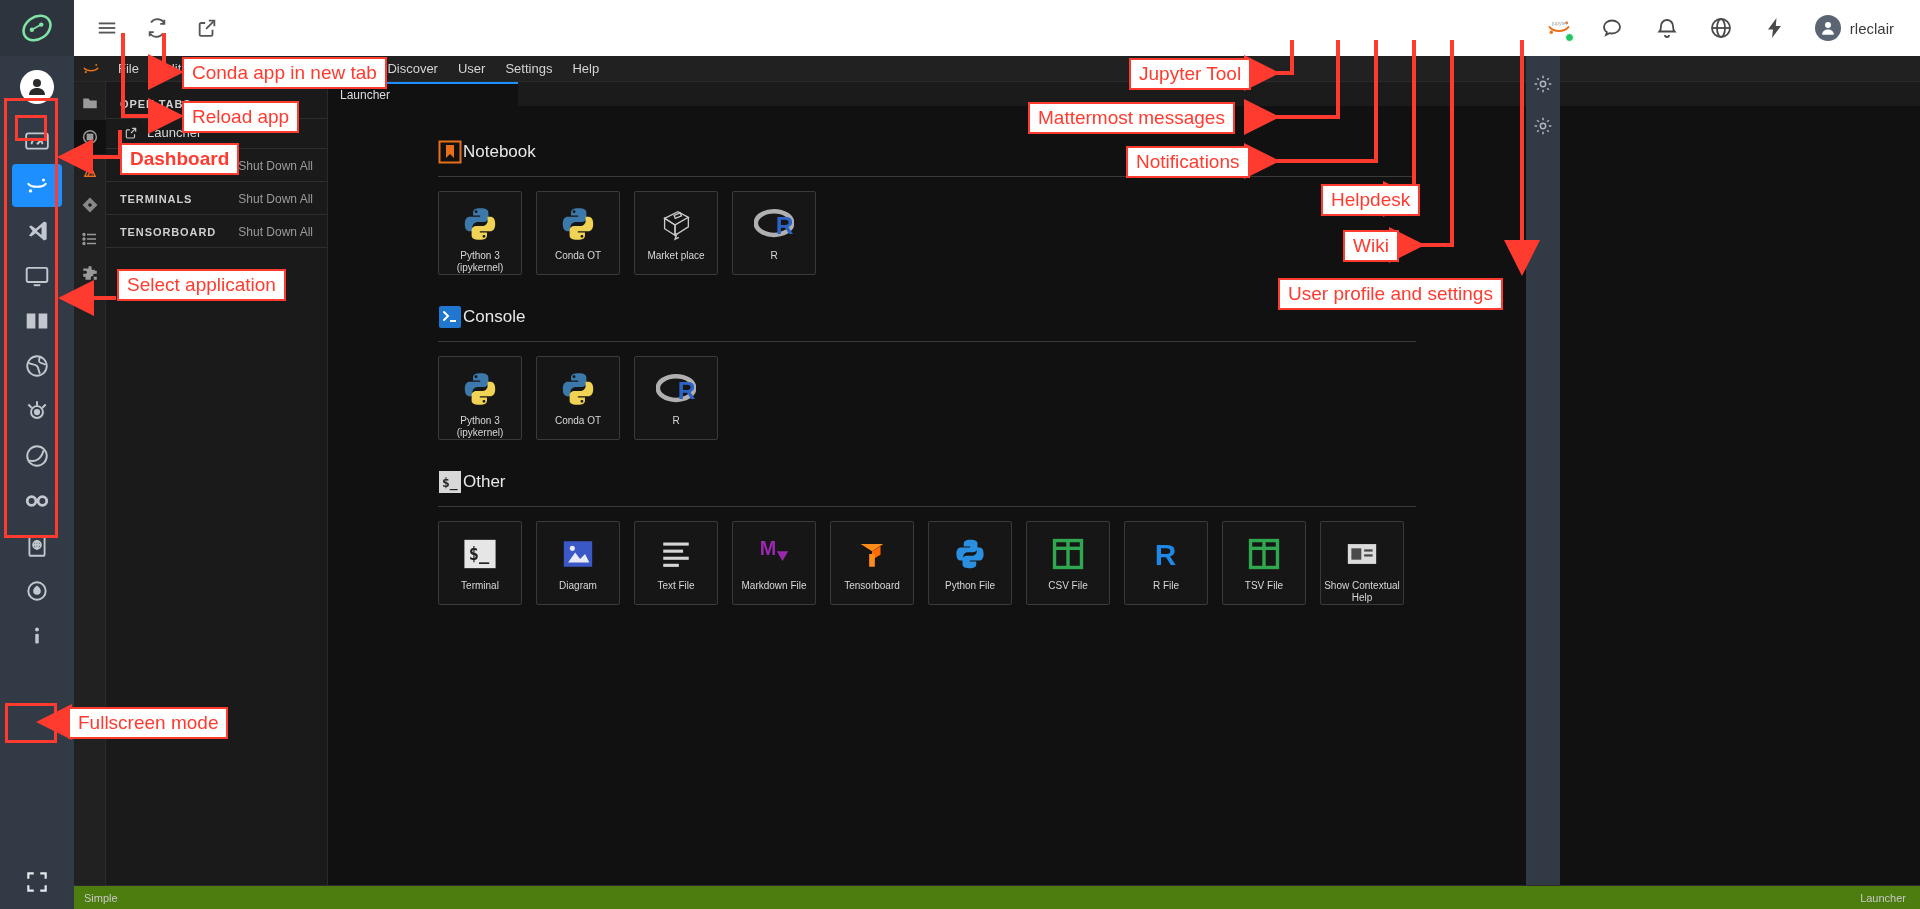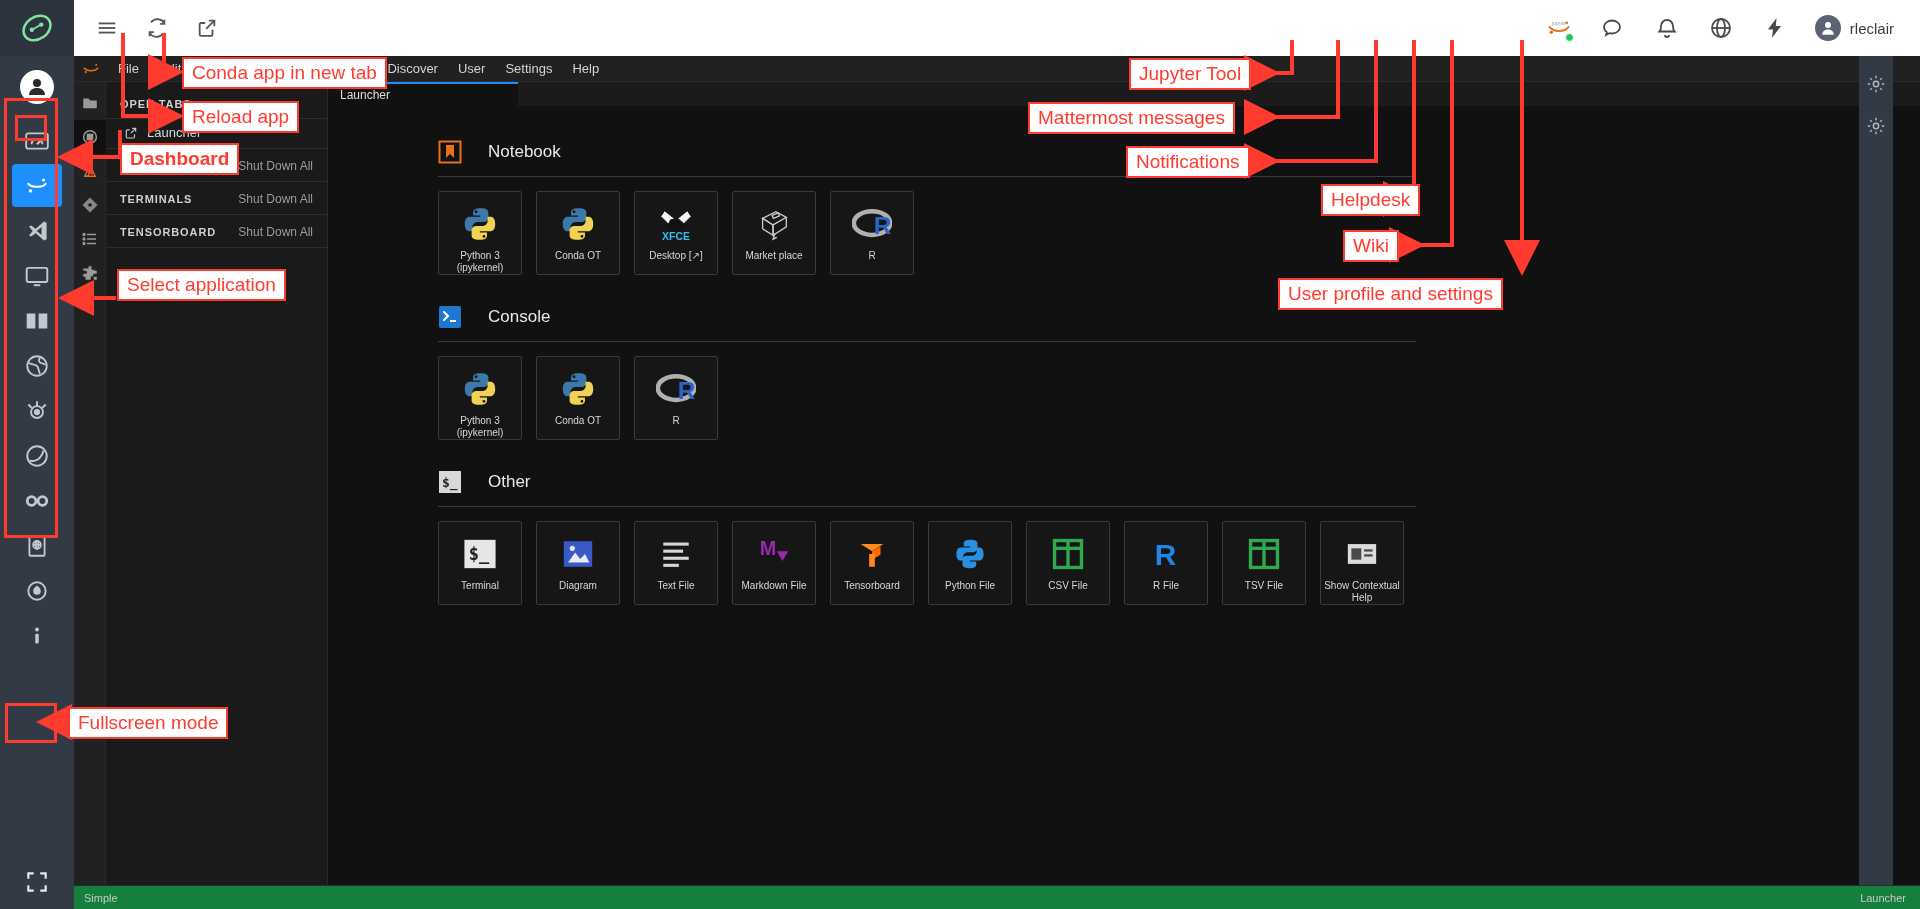--- a/index.html
+++ b/index.html
@@ -1,18 +1,18 @@
 <!DOCTYPE html>
 <html><head>
 <meta charset="utf-8">
 <style>
   * { box-sizing: border-box; margin:0; padding:0; }
   html,body { width:1920px; height:909px; overflow:hidden; background:#1e1e1e;
     font-family:"Liberation Sans", sans-serif; }
-  #root { position:relative; width:1893px; height:909px; }
+  #root { position:relative; width:1560px; height:909px; }
 
   
   .app-rail { position:absolute; left:0; top:0; width:74px; height:909px;
     background:#323a45; display:flex; flex-direction:column; align-items:center; }
   .brand { width:74px; height:56px; display:flex; align-items:center; justify-content:center;
     background:#2d343e; }
   .brand svg { width:34px; height:34px; }
   .rail-user { width:74px; height:62px; display:flex; align-items:center; justify-content:center; }
   .rail-user .circ { width:34px; height:34px; border-radius:50%; background:#fff;
     display:flex; align-items:center; justify-content:center; }
@@ -68,36 +68,36 @@
   .panel-row .ri { width:14px; height:14px; color:#c7c7c7; }
   .panel-row .rl { font-size:13px; color:#d8d8d8; }
 
   
   .jl-main { flex:1; background:#111; display:flex; flex-direction:column; }
   .main-tabbar { height:24px; background:#1b1b1b; display:flex; align-items:flex-end; }
   .main-tab { height:24px; min-width:190px; background:#111; border-top:2px solid #1e8fff;
     display:flex; align-items:center; padding:0 12px; font-size:12px; color:#ddd; }
   .launcher { flex:1; padding:34px 0 0 0; overflow:hidden; }
   .lsec { padding:0 0 0 110px; }
-  .lsec-head { display:flex; align-items:center; gap:26px; padding-bottom:12px; }
+  .lsec-head { display:flex; align-items:center; gap:1px; padding-bottom:12px; }
   .lsec-badge { width:24px; height:24px; display:flex; align-items:center;
     justify-content:center; }
   .lsec-name { font-size:17px; color:#e8e8e8; }
   .lsec-rule { height:1px; background:#3a3a3a; width:978px; margin-bottom:14px; }
   .cards { display:flex; gap:14px; }
   .card { width:84px; height:84px; border:1px solid #3a3a3a; border-radius:2px;
     background:#161616; display:flex; flex-direction:column; align-items:center;
     justify-content:flex-start; padding-top:12px; }
   .card .ci { height:40px; display:flex; align-items:center; justify-content:center; }
   .card .cl { font-size:10px; color:#d8d8d8; text-align:center; line-height:12px;
     margin-top:6px; padding:0 3px; }
   .sec-gap { height:30px; }
 
   .jl-statusbar { position:absolute; left:74px; bottom:0; width:1846px; height:24px;
-    background:#15803d; display:flex; align-items:center; border-top:1px solid #2a2a2a; }
+    background:#4d7c0f; display:flex; align-items:center; border-top:1px solid #2a2a2a; }
   .sb-left { font-size:11px; color:#c9c9c9; padding-left:10px; }
   .sb-right { margin-left:auto; font-size:11px; color:#c9c9c9; padding-right:14px; }
 
   
   .right-strip { position:absolute; right:0; top:56px; width:34px; height:853px;
     background:#323a45; display:flex; flex-direction:column; align-items:center;
     padding-top:18px; gap:22px; }
   .right-strip .g { width:20px; height:20px; color:#aeb6c0; }
 
   
@@ -403,32 +403,20 @@
 (ipykernel)</span>
               </div>
               <div class="card">
                 <span class="ci">
                   <svg viewBox="0 0 24 24" width="38" height="38">
                       <path d="M11.9 2c-2.5 0-4.3.8-4.3 2.6v2.1h4.5v.7H5.6C3.7 7.4 2.4 8.8 2.4 12s1.2 4.6 3.1 4.6h1.7v-2.5c0-2 1.6-3.4 3.6-3.4h3.6c1.6 0 2.9-1.2 2.9-2.7V4.6C17.3 2.9 15.3 2 12.9 2zm-2.4 1.3a.9.9 0 1 1 0 1.8.9.9 0 0 1 0-1.8z" fill="#3c78a9"></path>
                       <path d="M12.1 22c2.5 0 4.3-.8 4.3-2.6v-2.1h-4.5v-.7h6.5c1.9 0 3.2-1.4 3.2-4.6S20.4 7.4 18.5 7.4h-1.7v2.5c0 2-1.6 3.4-3.6 3.4H9.6c-1.6 0-2.9 1.2-2.9 2.7v3.4c0 1.7 2 2.6 4.4 2.6zm2.4-1.3a.9.9 0 1 1 0-1.8.9.9 0 0 1 0 1.8z" fill="#f0d254"></path>
                     </svg>
                 </span>
                 <span class="cl" style="white-space:pre-line">Conda OT</span>
-              </div>
-              <div class="card">
-                <span class="ci">
-                  <svg viewBox="0 0 40 40" width="38" height="38">
-                      <path d="M8 6 18 14 12 20 4 12z" fill="#f4f4f4" stroke="#111"></path>
-                      <path d="M32 6 22 14 28 20 36 12z" fill="#f4f4f4" stroke="#111"></path>
-                      <ellipse cx="20" cy="22" rx="9" ry="6" fill="#111"></ellipse>
-                      <path d="M14 20c-1-3 1-5 3-4" stroke="#111" stroke-width="2" fill="none"></path>
-                      <text x="20" y="37" font-size="11" fill="#35bdf2" text-anchor="middle" font-family="sans-serif" font-weight="bold">XFCE</text>
-                    </svg>
-                </span>
-                <span class="cl" style="white-space:pre-line">Desktop [↗]</span>
               </div>
               <div class="card">
                 <span class="ci">
                   <svg viewBox="0 0 40 40" width="38" height="38" fill="none" stroke="#c9c9c9" stroke-width="1.4">
                       <path d="M8 14 22 7l11 6-14 8z"></path>
                       <path d="M19 21v11l14-9V13"></path>
                       <path d="M19 21 8 14v11l11 7z"></path>
                       <rect x="18" y="11" width="7" height="3.4" transform="rotate(-22 18 11)"></rect>
                       <path d="M21 30l-2 6 4-2"></path>
                     </svg>

